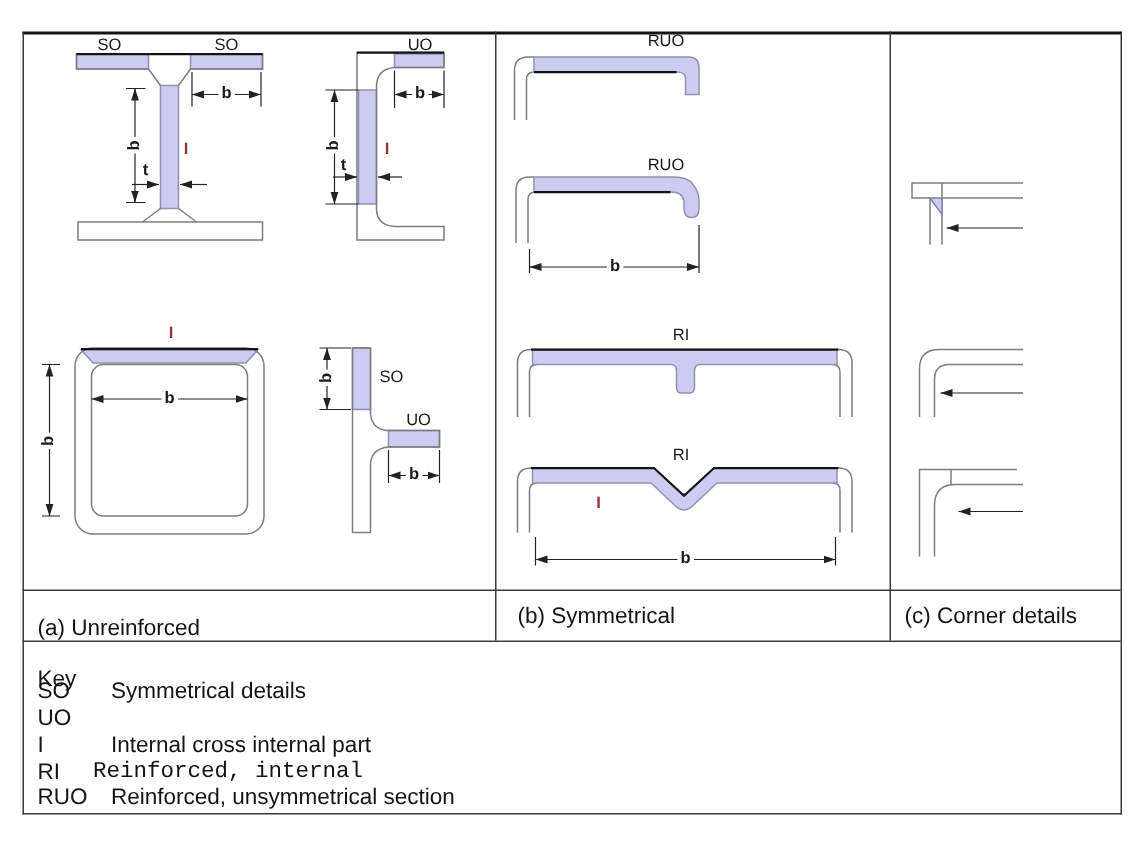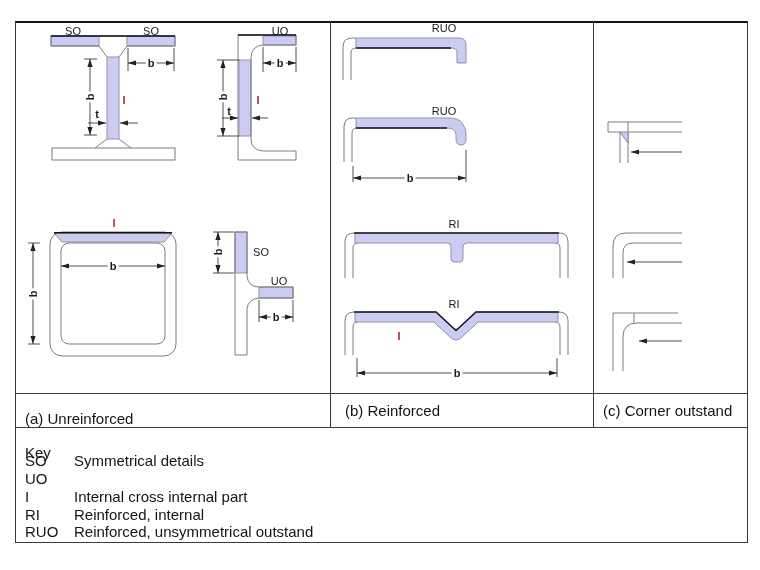--- a/index.html
+++ b/index.html
@@ -172,27 +172,27 @@
 
   <span class="lbl" style="left:444px;top:28px;">RUO</span>
   <span class="lbl" style="left:444px;top:111px;">RUO</span>
   <span class="lbl dim bg" style="left:410px;top:178px;">b</span>
   <span class="lbl" style="left:454px;top:224px;">RI</span>
   <span class="lbl" style="left:454px;top:304px;">RI</span>
   <span class="lbl maroon" style="left:399px;top:336px;">I</span>
   <span class="lbl dim bg" style="left:457px;top:373px;">b</span>
 
   <span class="cap" style="left:25px;top:410px;">(a) Unreinforced</span>
-  <span class="cap" style="left:345px;top:402px;">(b) Reinforced</span>
-  <span class="cap" style="left:603px;top:402px;">(c) Corner outstand</span>
+  <span class="cap" style="left:345px;top:402px;">(b) Symmetrical</span>
+  <span class="cap" style="left:603px;top:402px;">(c) Corner details</span>
 
   <span class="cap keytitle" style="left:25px;top:432px;">Key</span>
   <span class="cap" style="left:25px;top:452px;">SO</span>
   <span class="cap" style="left:74px;top:452px;">Symmetrical details</span>
   <span class="cap" style="left:25px;top:470px;">UO</span>
   <span class="cap" style="left:25px;top:488px;">I</span>
   <span class="cap" style="left:74px;top:488px;">Internal cross internal part</span>
   <span class="cap" style="left:25px;top:506px;">RI</span>
-  <span class="cap" style="left:74px;top:506px;">Reinforced, internal</span>
+  <span class="cap" style="left:62px;top:506px;font-family:Liberation Mono, monospace;">Reinforced, internal</span>
   <span class="cap" style="left:25px;top:523px;">RUO</span>
-  <span class="cap" style="left:74px;top:523px;">Reinforced, unsymmetrical outstand</span>
+  <span class="cap" style="left:74px;top:523px;">Reinforced, unsymmetrical section</span>
 
 </div>
 
 </body></html>

